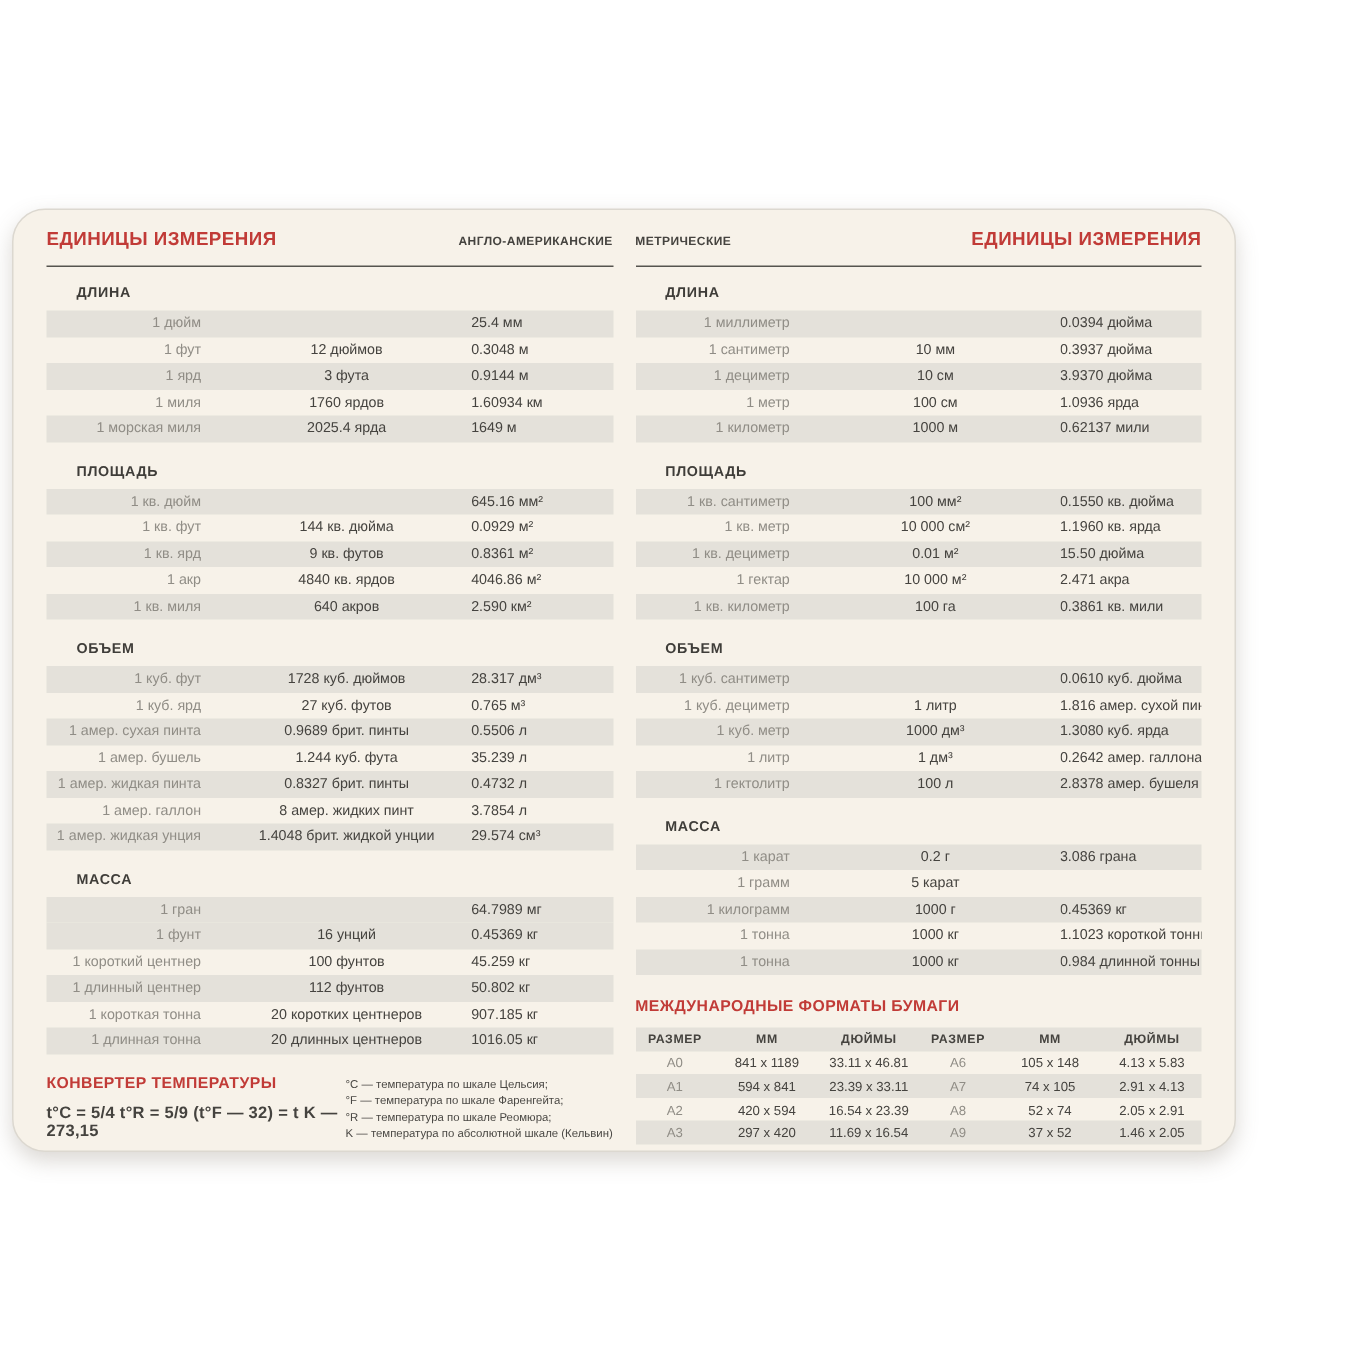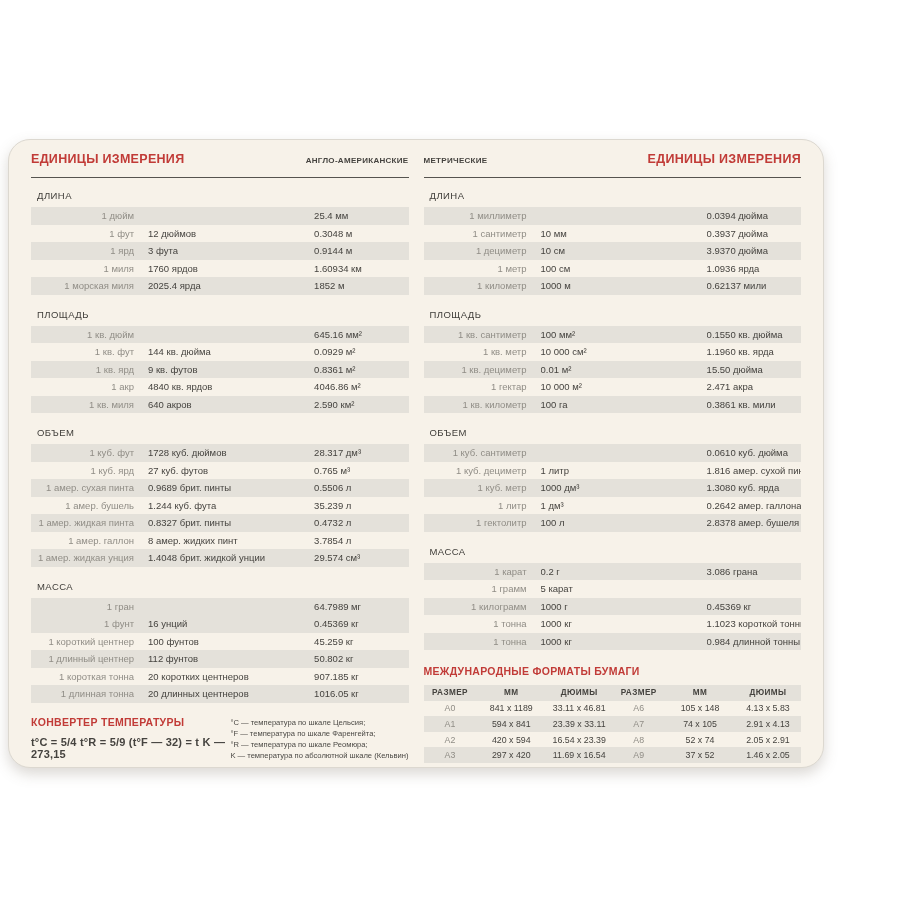--- a/index.html
+++ b/index.html
@@ -7,27 +7,27 @@
   .stage{position:relative;width:900px;height:900px;background:#ffffff;}
   .card{position:absolute;left:8px;top:139px;width:816px;height:629px;box-sizing:border-box;
     background:#f7f2e9;border:1px solid #dcd8d0;border-radius:22px;
     box-shadow:0 6px 14px rgba(110,100,85,0.25);
     padding:9px 22px 0 22px;display:flex;gap:15px;overflow:hidden;}
   .col{flex:1;min-width:0;}
   .col-header{display:flex;justify-content:space-between;align-items:baseline;height:20px;margin-top:3px;}
   .page-title{color:#c13b37;font-size:12.5px;font-weight:bold;letter-spacing:.3px;}
   .sys-label{color:#45433f;font-size:8px;font-weight:bold;letter-spacing:.3px;}
   .rule{border:none;border-top:1.6px solid #56544f;margin:5px 0 0 0;}
-  .section-title{font-size:9.5px;font-weight:normal;color:#3f3d39;letter-spacing:.45px;margin:14px 0 6px 6px;}
+  .section-title{font-size:9.5px;font-weight:bold;color:#3f3d39;letter-spacing:.45px;margin:14px 0 6px 20px;}
   .unit-section:first-child .section-title{margin-top:12px;}
   .urow{display:grid;grid-template-columns:31% 44% 25%;height:17.5px;align-items:center;font-size:9.5px;}
   .urow.shaded{background:#e4e1da;}
   .ucell{white-space:nowrap;overflow:hidden;}
   .ucell.name{text-align:right;padding-right:14px;color:#908d86;}
-  .ucell.eq{text-align:left;color:#45433f;}
+  .ucell.eq{text-align:center;color:#45433f;}
   .ucell.val{text-align:left;color:#45433f;}
   
   .temp{display:flex;margin-top:13px;align-items:flex-start;}
   .temp-left{width:57%;}
   .temp-title{color:#c13b37;font-size:10.5px;font-weight:bold;letter-spacing:.3px;}
   .temp-formula{margin-top:8px;font-size:11px;font-weight:bold;color:#45433f;letter-spacing:.2px;}
   .temp-notes{flex:1;font-size:7.6px;color:#4a4844;line-height:1.45;padding-top:1px;}
   .temp-note{white-space:nowrap;}
   
   .paper-title{color:#c13b37;font-size:10.5px;font-weight:bold;letter-spacing:.3px;margin-top:15px;}
@@ -72,21 +72,21 @@
                 <div class="ucell val">0.9144 м</div>
               </div>
               <div class="urow">
                 <div class="ucell name">1 миля</div>
                 <div class="ucell eq">1760 ярдов</div>
                 <div class="ucell val">1.60934 км</div>
               </div>
               <div class="urow shaded">
                 <div class="ucell name">1 морская миля</div>
                 <div class="ucell eq">2025.4 ярда</div>
-                <div class="ucell val">1852 м</div>
+                <div class="ucell val">1649 м</div>
               </div>
             </div>
           </div>
           <div class="unit-section">
             <div class="section-title">ПЛОЩАДЬ</div>
             <div class="utable">
               <div class="urow shaded">
                 <div class="ucell name">1 кв. дюйм</div>
                 <div class="ucell eq"></div>
                 <div class="ucell val">645.16 мм²</div>

